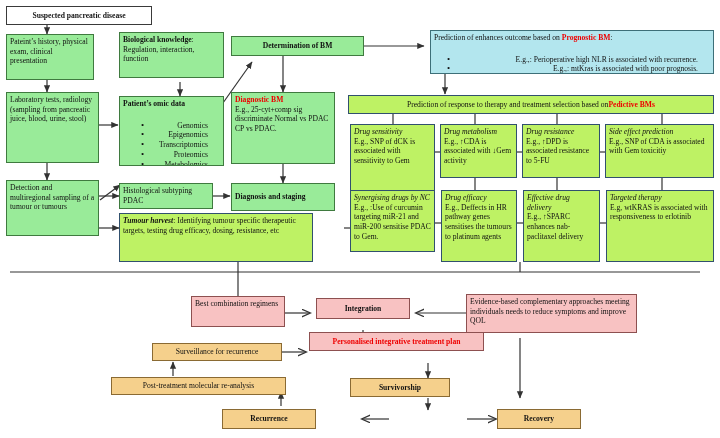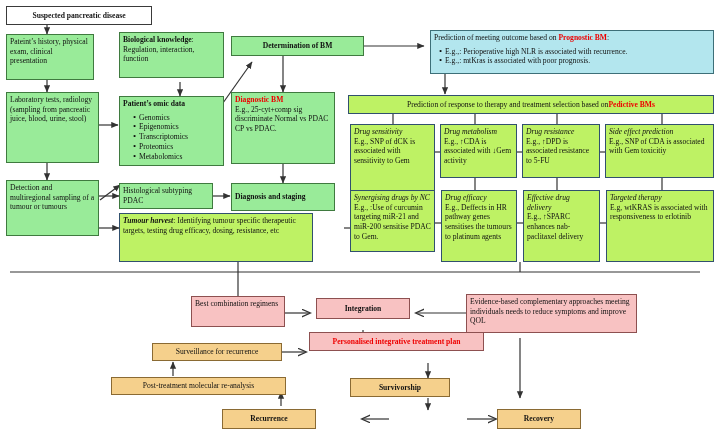--- a/index.html
+++ b/index.html
@@ -24,21 +24,21 @@
   .blue{background:#bef264;border-color:#31506e;}
   .pink{background:#f8c2c2;border-color:#8d5050;}
   .tan{background:#f5d08c;border-color:#8a6a33;}
   .white{background:#ffffff;border-color:#3a3a3a;}
   .b{font-weight:bold;}
   .red{color:#ee0000;font-weight:bold;}
   .it{font-style:italic;}
   .ctr{text-align:center;}
   .mid{display:flex;align-items:center;justify-content:center;height:100%;}
   .midl{display:flex;align-items:center;height:100%;}
-  ul.bul{margin:4px;padding:0 0 0 7px;list-style:none;}
+  ul.bul{margin:12px;padding:0 0 0 7px;list-style:none;text-align:right;}
   ul.bul li{position:relative;padding-left:5px;}
   ul.bul li:before{content:"\2022";position:absolute;left:-1px;top:-1px;font-size:9px;}
   svg#wires{position:absolute;left:0;top:0;width:720px;height:438px;pointer-events:none;}
   .ttl{display:block;}
 </style>
 </head>
 <body>
 
 <div id="canvas">
 
@@ -177,21 +177,21 @@
   <div class="box green" style="left:231px;top:92px;width:104px;height:72px;">
     <div class="red">Diagnostic BM</div>
     <div>E.g., 25-cyt+comp sig discriminate Normal vs PDAC CP vs PDAC.</div>
   </div>
 
   <div class="box green" style="left:231px;top:183px;width:104px;height:28px;">
     <div class="b midl">Diagnosis and staging</div>
   </div>
 
   <div class="box" style="left:430px;top:30px;width:284px;height:44px;background:#b3e6ee;border-color:#3d6f78;">
-    <div><span>Prediction of meeting outcome based on </span><span class="red">Prognostic BM</span><span>:</span></div>
+    <div><span>Prediction of enhances outcome based on </span><span class="red">Prognostic BM</span><span>:</span></div>
     <ul class="bul" style="padding-left:2px;">
       <li>E.g.,: Perioperative high NLR is associated with recurrence.</li>
       <li>E.g.,: mtKras  is associated with poor prognosis.</li>
     </ul>
   </div>
 
   <div class="box blue" style="left:348px;top:95px;width:366px;height:19px;">
     <div class="mid ctr">
         <span>Prediction of response to therapy and treatment selection based on </span>
         <span class="red">Pedictive  BMs</span>

